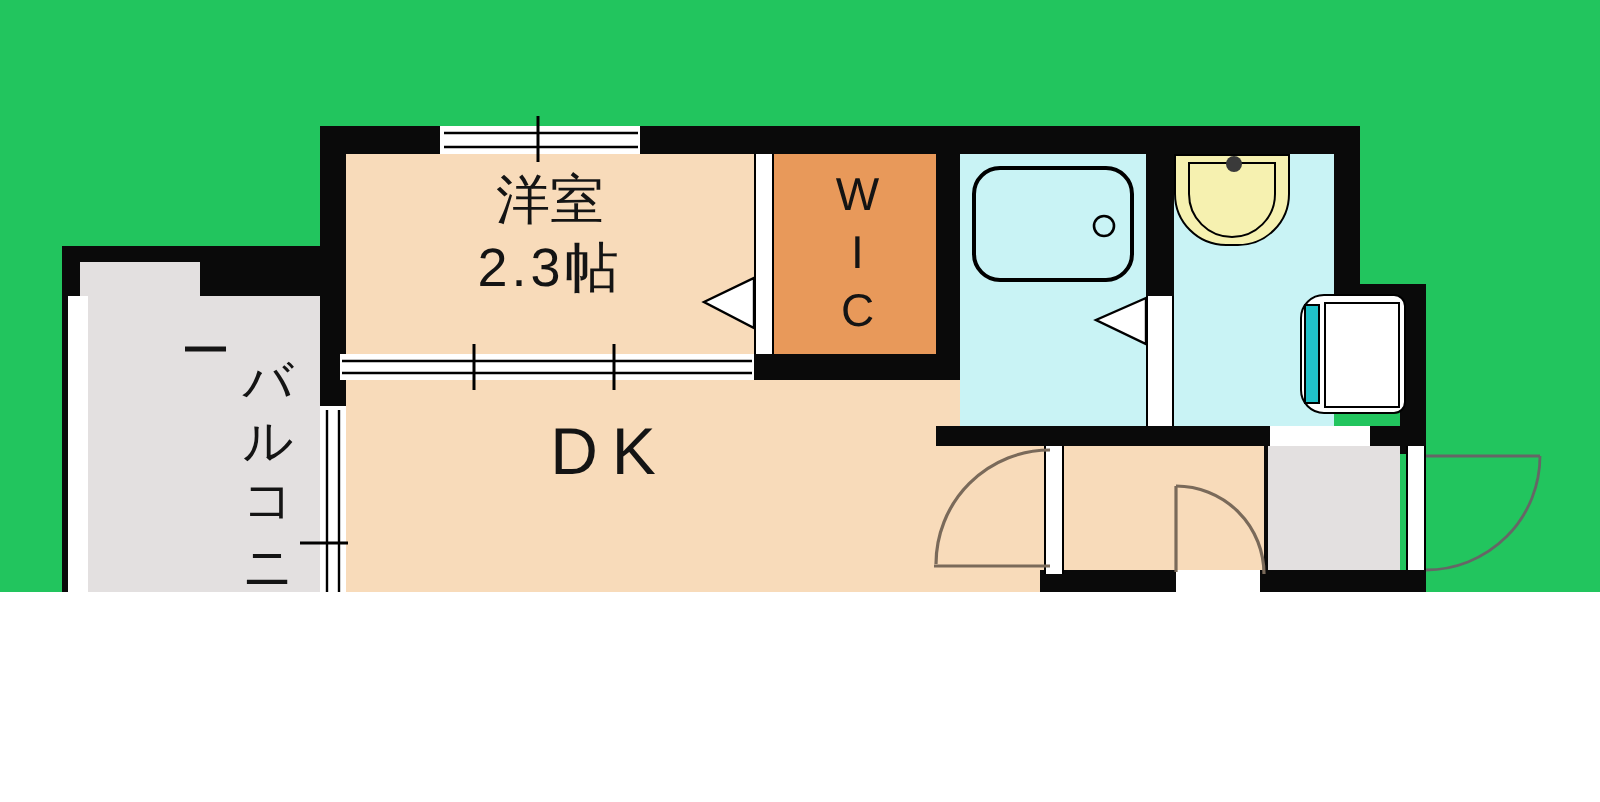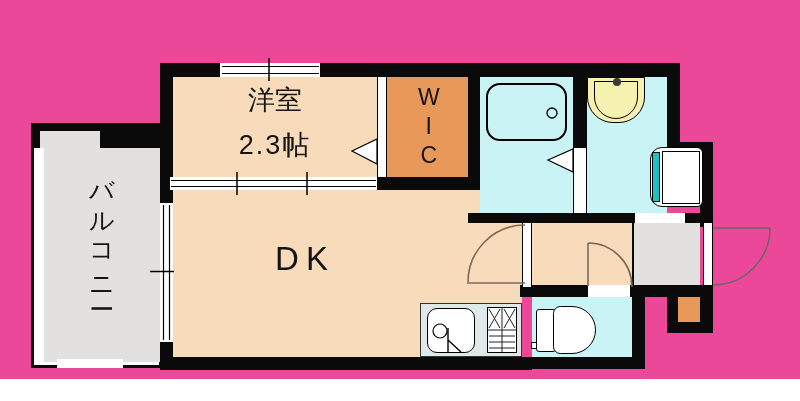--- a/index.html
+++ b/index.html
@@ -1,16 +1,16 @@
 <!DOCTYPE html>
 <html><head>
 <meta charset="utf-8">
 <style>
   html,body{margin:0;padding:0;background:#ffffff;}
-  .plan{position:relative;width:800px;height:379px;background:#ec4899;overflow:hidden;
+  .plan{position:relative;width:800px;height:296px;background:#22c55e;overflow:hidden;
         font-family:"Liberation Sans","DejaVu Sans",sans-serif;color:#111;}
   .abs{position:absolute;}
   .wall{position:absolute;background:#0a0a0a;}
   .floor{position:absolute;}
   .peach{background:#f8dbba;}
   .orange{background:#e8995a;}
   .cyan{background:#c9f3f5;}
   .gray{background:#e3e0e0;}
   .doorstrip{position:absolute;background:#ffffff;border-left:1.3px solid #000;border-right:1.3px solid #000;box-sizing:border-box;}
   .gap{position:absolute;background:#ffffff;}
@@ -75,22 +75,22 @@
   .toilet-tank{left:536px;top:309px;width:20px;height:43px;background:#fff;border:1.6px solid #000;border-radius:3px;box-sizing:border-box;}
   .toilet-knob{left:531px;top:342px;width:7px;height:7px;background:#fff;border:1px solid #000;box-sizing:border-box;}
   .toilet-bowl{left:553px;top:306px;width:43px;height:48px;background:#fff;border:1.6px solid #000;border-radius:8px 26px 26px 8px / 8px 26px 26px 8px;box-sizing:border-box;}
   .kitchen-counter{left:420px;top:303px;width:102px;height:54px;background:#dfe9ea;border:1.2px solid #333;box-sizing:border-box;}
   .sink{left:427px;top:308px;width:48px;height:45px;background:#fff;border:1.6px solid #000;border-radius:10px;box-sizing:border-box;}
   .stove{left:487px;top:307px;width:30px;height:46px;background:#fff;border:1.2px solid #000;box-sizing:border-box;}
 
   
   .label{position:absolute;color:#141414;line-height:1.25;}
   .l-west{left:185px;top:84px;width:180px;text-align:center;font-size:27px;}
-  .l-west .size{letter-spacing:2px;margin-top:11px;}
-  .l-dk{left:195px;top:238px;width:220px;text-align:center;font-size:33px;}
+  .l-west .size{letter-spacing:2px;}
+  .l-dk{left:195px;top:205px;width:220px;text-align:center;font-size:33px;}
   .l-dk .name{letter-spacing:7px;}
   .l-dk .size{letter-spacing:3px;}
   .l-wic{left:414px;top:84px;font-size:23px;writing-mode:vertical-rl;text-orientation:upright;letter-spacing:3px;font-weight:500;}
   .l-balcony{left:86px;top:162px;font-size:25px;writing-mode:vertical-rl;text-orientation:mixed;letter-spacing:5px;}
 
   svg.lines{position:absolute;left:0;top:0;pointer-events:none;}
 </style>
 </head>
 <body>
 

